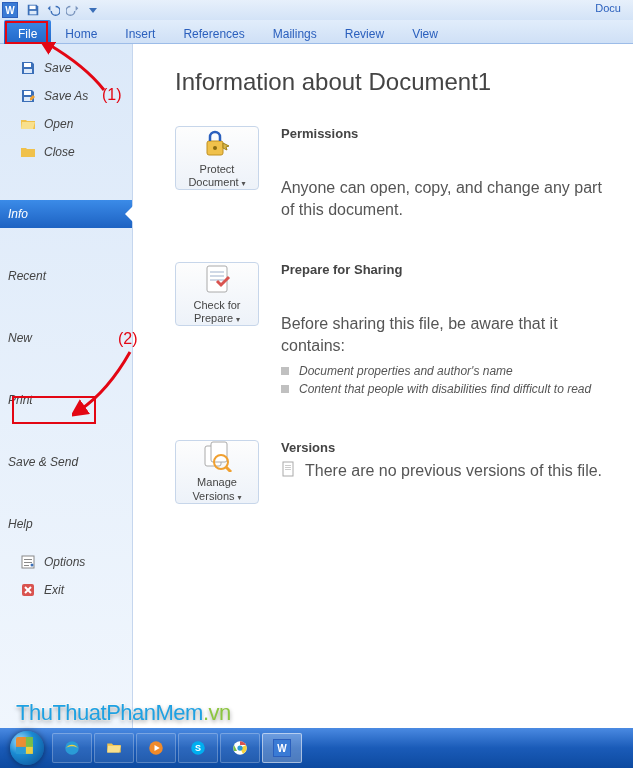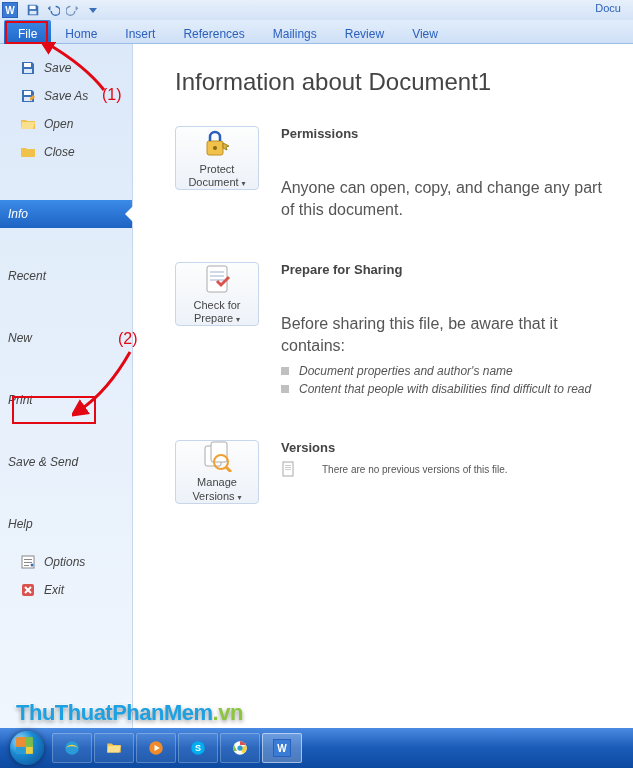--- a/index.html
+++ b/index.html
@@ -38,21 +38,21 @@
   .bigbtn .bigicon { width: 32px; height: 32px; display: flex; align-items: center; justify-content: center; }
   .bigbtn .lbl { padding: 0 2px; }
   .bigbtn .caret { font-size: 8px; color: #555; margin-left: 3px; }
 
   .sect-body { flex: 1; color: #555; }
   .sect-body .h { font-weight: bold; color: #444; font-size: 13px; margin-bottom: 4px; }
   .sect-body p { font-size: 16px; line-height: 1.4; margin-top: 36px; }
   .sect-body ul { list-style: none; margin-top: 6px; }
   .sect-body li { display: flex; align-items: flex-start; gap: 10px; margin-bottom: 4px; font-size: 12px; font-style: italic; }
   .bullet { width: 8px; height: 8px; background: #c0c0c0; margin-top: 3px; flex-shrink: 0; }
-  .versions-line { display: flex; align-items: center; gap: 25px; margin-top: 6px; font-size: 10px; }
+  .versions-line { display: flex; align-items: center; gap: 8px; margin-top: 6px; font-size: 16px; }
 
   
   .taskbar { position: absolute; bottom: 0; left: 0; right: 0; height: 40px; background: linear-gradient(#4a8ae2, #1a5bb8 50%, #0d4aa0); display: flex; align-items: center; padding-left: 4px; gap: 2px; }
   .start { width: 46px; height: 36px; display: flex; align-items: center; justify-content: center; }
   .orb { width: 34px; height: 34px; border-radius: 50%; background: radial-gradient(circle at 30% 30%, #9ee0ff, #1a8ad2 40%, #0b4a90); box-shadow: 0 0 6px rgba(0,0,0,.5); position: relative; }
   .orb::before { content: ""; position: absolute; inset: 6px; background:
     linear-gradient(#f08a2a,#f08a2a) 0 0/45% 45% no-repeat,
     linear-gradient(#7bc043,#7bc043) 55% 0/45% 45% no-repeat,
     linear-gradient(#2a9bd6,#2a9bd6) 0 55%/45% 45% no-repeat,
     linear-gradient(#f6d33c,#f6d33c) 55% 55%/45% 45% no-repeat; border-radius: 2px; opacity: .95; }
@@ -64,21 +64,21 @@
   
   .anno-box1 { position: absolute; left: 5px; top: 21px; width: 43px; height: 23px; border: 2px solid #e30613; pointer-events: none; }
   .anno-box2 { position: absolute; left: 12px; top: 396px; width: 84px; height: 28px; border: 2px solid #e30613; pointer-events: none; }
   .anno-num { position: absolute; color: #e30613; font-size: 16px; font-family: "Segoe UI", sans-serif; }
   .anno1 { left: 102px; top: 86px; }
   .anno2 { left: 118px; top: 330px; }
   .arrow { position: absolute; pointer-events: none; }
   .arrow1 { left: 40px; top: 42px; }
   .arrow2 { left: 72px; top: 350px; }
 
-  .watermark { position: absolute; left: 16px; bottom: 42px; font-family: Arial, sans-serif; font-weight: 700; font-size: 22px; letter-spacing: -0.5px; white-space: nowrap; }
+  .watermark { position: absolute; left: 16px; bottom: 42px; font-family: Arial, sans-serif; font-weight: 400; font-size: 22px; letter-spacing: -0.5px; white-space: nowrap; }
   .wm-blue { color: #1ea1e3; -webkit-text-stroke: 2px #fff; text-shadow: 0 2px 4px rgba(0,0,0,.4); paint-order: stroke fill; }
   .wm-green { color: #8cc63f; }
 </style>
 </head>
 <body>
 
 <div class="qat">
   <div class="w-icon">W</div>
   <div class="qat-btn">
     <svg width="14" height="14" viewBox="0 0 16 16">

